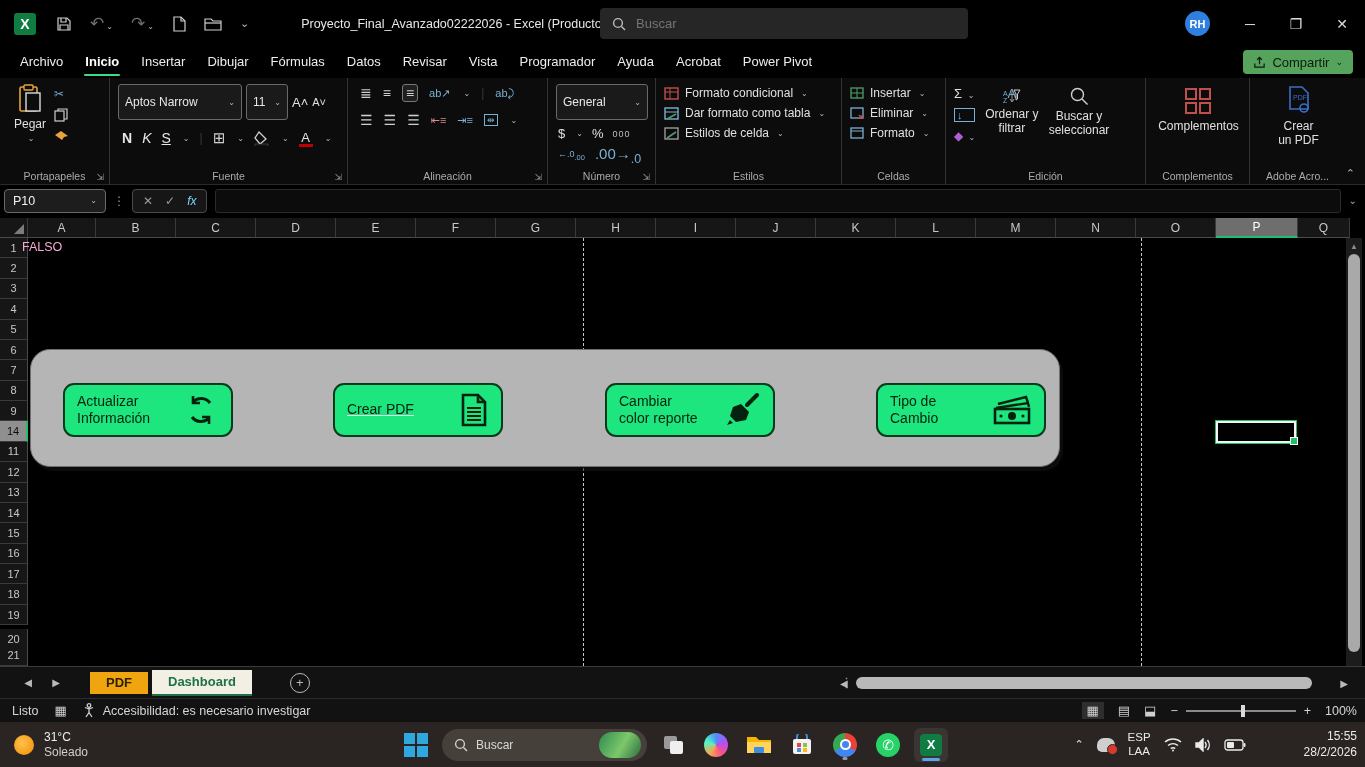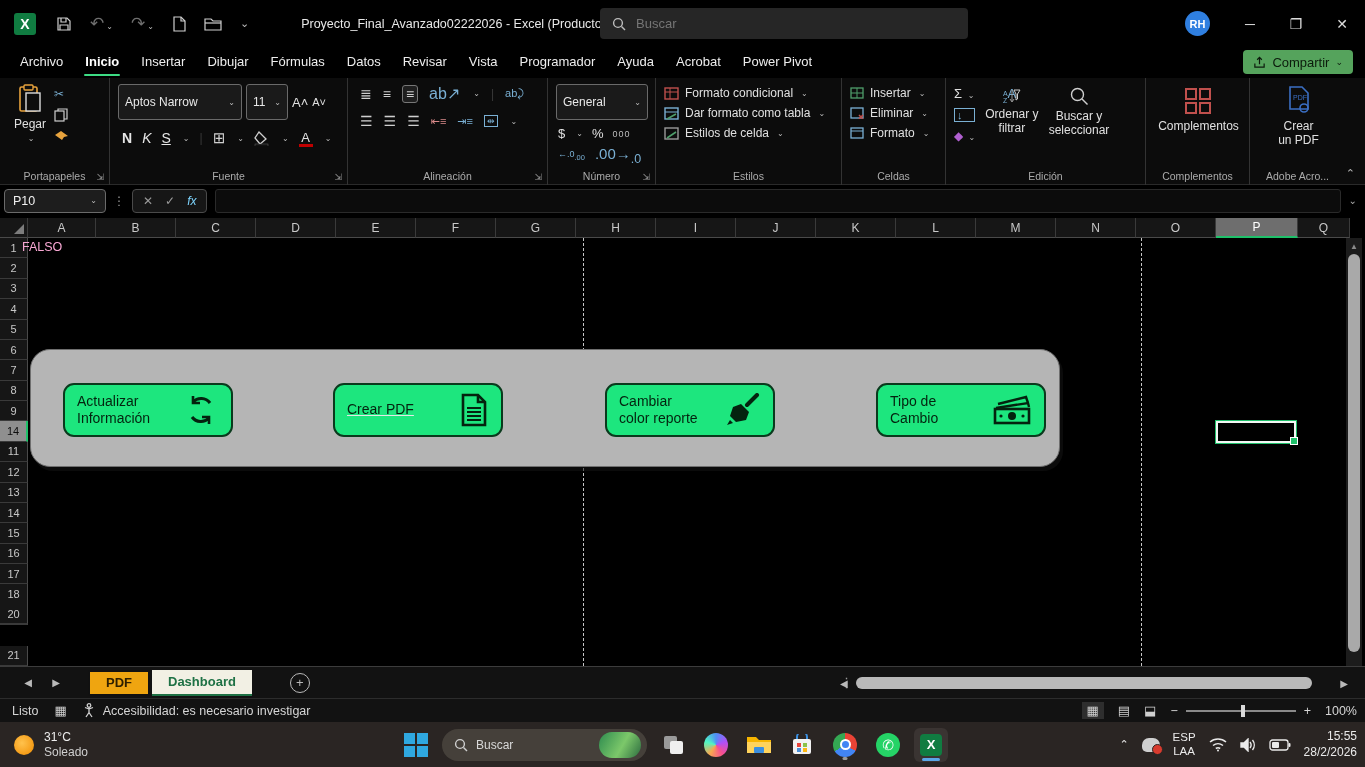--- a/index.html
+++ b/index.html
@@ -110,21 +110,21 @@
   .tbi { width:34px; height:34px; border-radius:6px; display:flex; align-items:center; justify-content:center; position:relative; }
   .tbi.activeapp { background:#3a3432; }
   .tbi.activeapp::after { content:""; position:absolute; bottom:1px; left:8px; right:8px; height:3px; border-radius:2px; background:#5aa7e8; }
   .tbi .dot { position:absolute; bottom:2px; left:50%; transform:translateX(-50%); width:5px; height:3px; border-radius:2px; background:#9a9a9a; }
   .start-grid { display:grid; grid-template-columns:11px 11px; grid-template-rows:11px 11px; gap:2px; }
   .start-grid span { background:#2fa8e0; }
   .tb-search-pill { width:205px; height:32px; background:#45403a; border-radius:16px; display:flex; align-items:center; padding:0 6px 0 12px; gap:8px; color:#d8d8d8; }
   .tb-search-pill .scene { margin-left:auto; width:42px; height:26px; border-radius:13px; background:linear-gradient(120deg,#2e8b4f,#7cc86a 55%,#2c6b3f); }
   .tray { position:absolute; right:8px; display:flex; align-items:center; gap:13px; height:45px; color:#eaeaea; }
   .lang { font-size:11.5px; line-height:1.2; text-align:center; }
-  .clock { font-size:12px; line-height:1.3; text-align:right; }
+  .clock { font-size:12px; line-height:1.3; text-align:right;margin-left:45px; }
   .badge-icon { position:relative; width:18px; height:14px; background:#cfcfcf; border-radius:7px 7px 5px 5px; }
   .badge-icon::after { content:""; position:absolute; right:-3px; bottom:-3px; width:9px; height:9px; background:#d83b2e; border-radius:50%; border:1px solid #2a2523; }
   .chev-up { font-size:11px; color:#e8e8e8; }
 
   .wh-pre { white-space:pre-line; }
 </style>
 </head>
 <body>
 
 <div id="app">
@@ -268,21 +268,21 @@
       <div class="rgroup-label">Fuente</div>
       <div class="launcher">⇲</div>
     </div>
 
     <div class="rgroup" style="width:200px;">
       <div class="rbody">
         <div class="row" style="gap:11px; padding-left:4px;">
           <span class="icon-sm">≣</span>
           <span class="icon-sm">≡</span>
           <span class="icon-sm" style="border:1px solid #777; border-radius:3px; padding:0 3px; background:#1f1f1f;">≡</span>
-          <span style="color:#7ab0d4; font-size:16px;">ab↗</span>
+          <span style="color:#7ab0d4; font-size:11px;">ab↗</span>
             <span class="chev">⌄</span>
           <span style="color:#3a3a3a;">|</span>
           <span style="color:#7ab0d4; font-size:11px;">ab⤸</span>
         </div>
         <div class="row" style="gap:11px; margin-top:10px; padding-left:4px;">
           <span class="icon-sm">☰</span>
           <span class="icon-sm">☰</span>
           <span class="icon-sm">☰</span>
           <span style="color:#d98a8a; font-size:11px;">⇤≡</span>
           <span style="color:#7ab0d4; font-size:11px;">⇥≡</span>
@@ -488,21 +488,21 @@
         <div class="rowhead sel" style="top: 203.429px; height: 20.381px;">14</div>
         <div class="rowhead" style="top: 223.81px; height: 20.381px;">11</div>
         <div class="rowhead" style="top: 244.19px; height: 20.381px;">12</div>
         <div class="rowhead" style="top: 264.571px; height: 20.381px;">13</div>
         <div class="rowhead" style="top: 284.952px; height: 20.381px;">14</div>
         <div class="rowhead" style="top: 305.333px; height: 20.381px;">15</div>
         <div class="rowhead" style="top: 325.714px; height: 20.381px;">16</div>
         <div class="rowhead" style="top: 346.095px; height: 20.381px;">17</div>
         <div class="rowhead" style="top: 366.476px; height: 20.381px;">18</div>
         <div class="rowhead" style="top: 386.857px; height: 20.381px;">19</div>
-        <div class="rowhead" style="top: 386px; height: 20.381px;">20</div>
+        <div class="rowhead" style="top: 411px; height: 20.381px;">20</div>
         <div class="rowhead" style="top: 427.619px; height: 20.381px;">21</div>
       </div>
 
     <div class="pagebreak" style="left:583px;"></div>
     <div class="pagebreak" style="left:1141px;"></div>
 
     <div class="cell-a1">FALSO</div>
 
     <div id="panel">
       <div class="gbtn" style="left:32px;">

